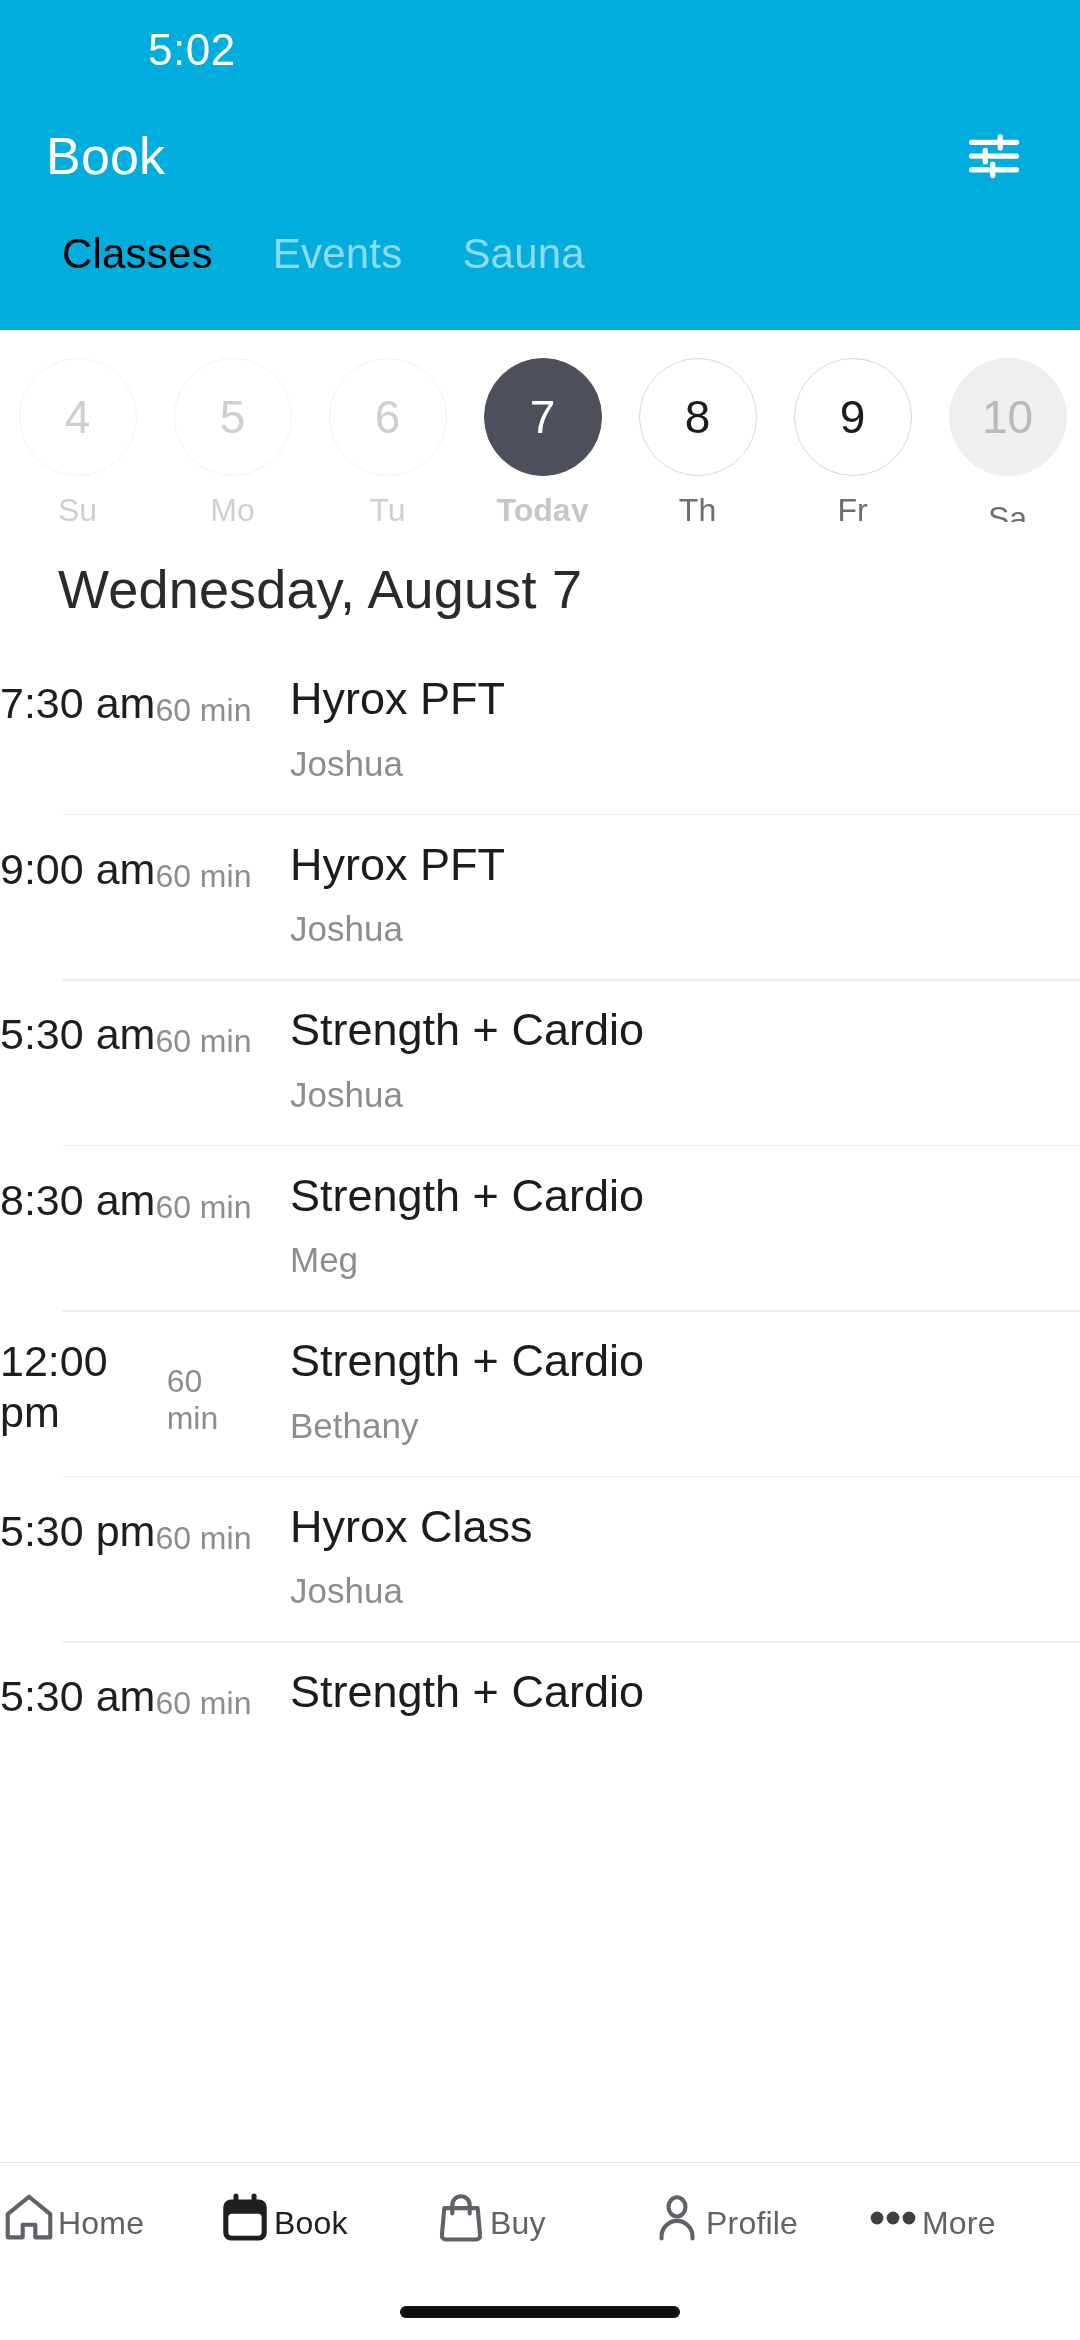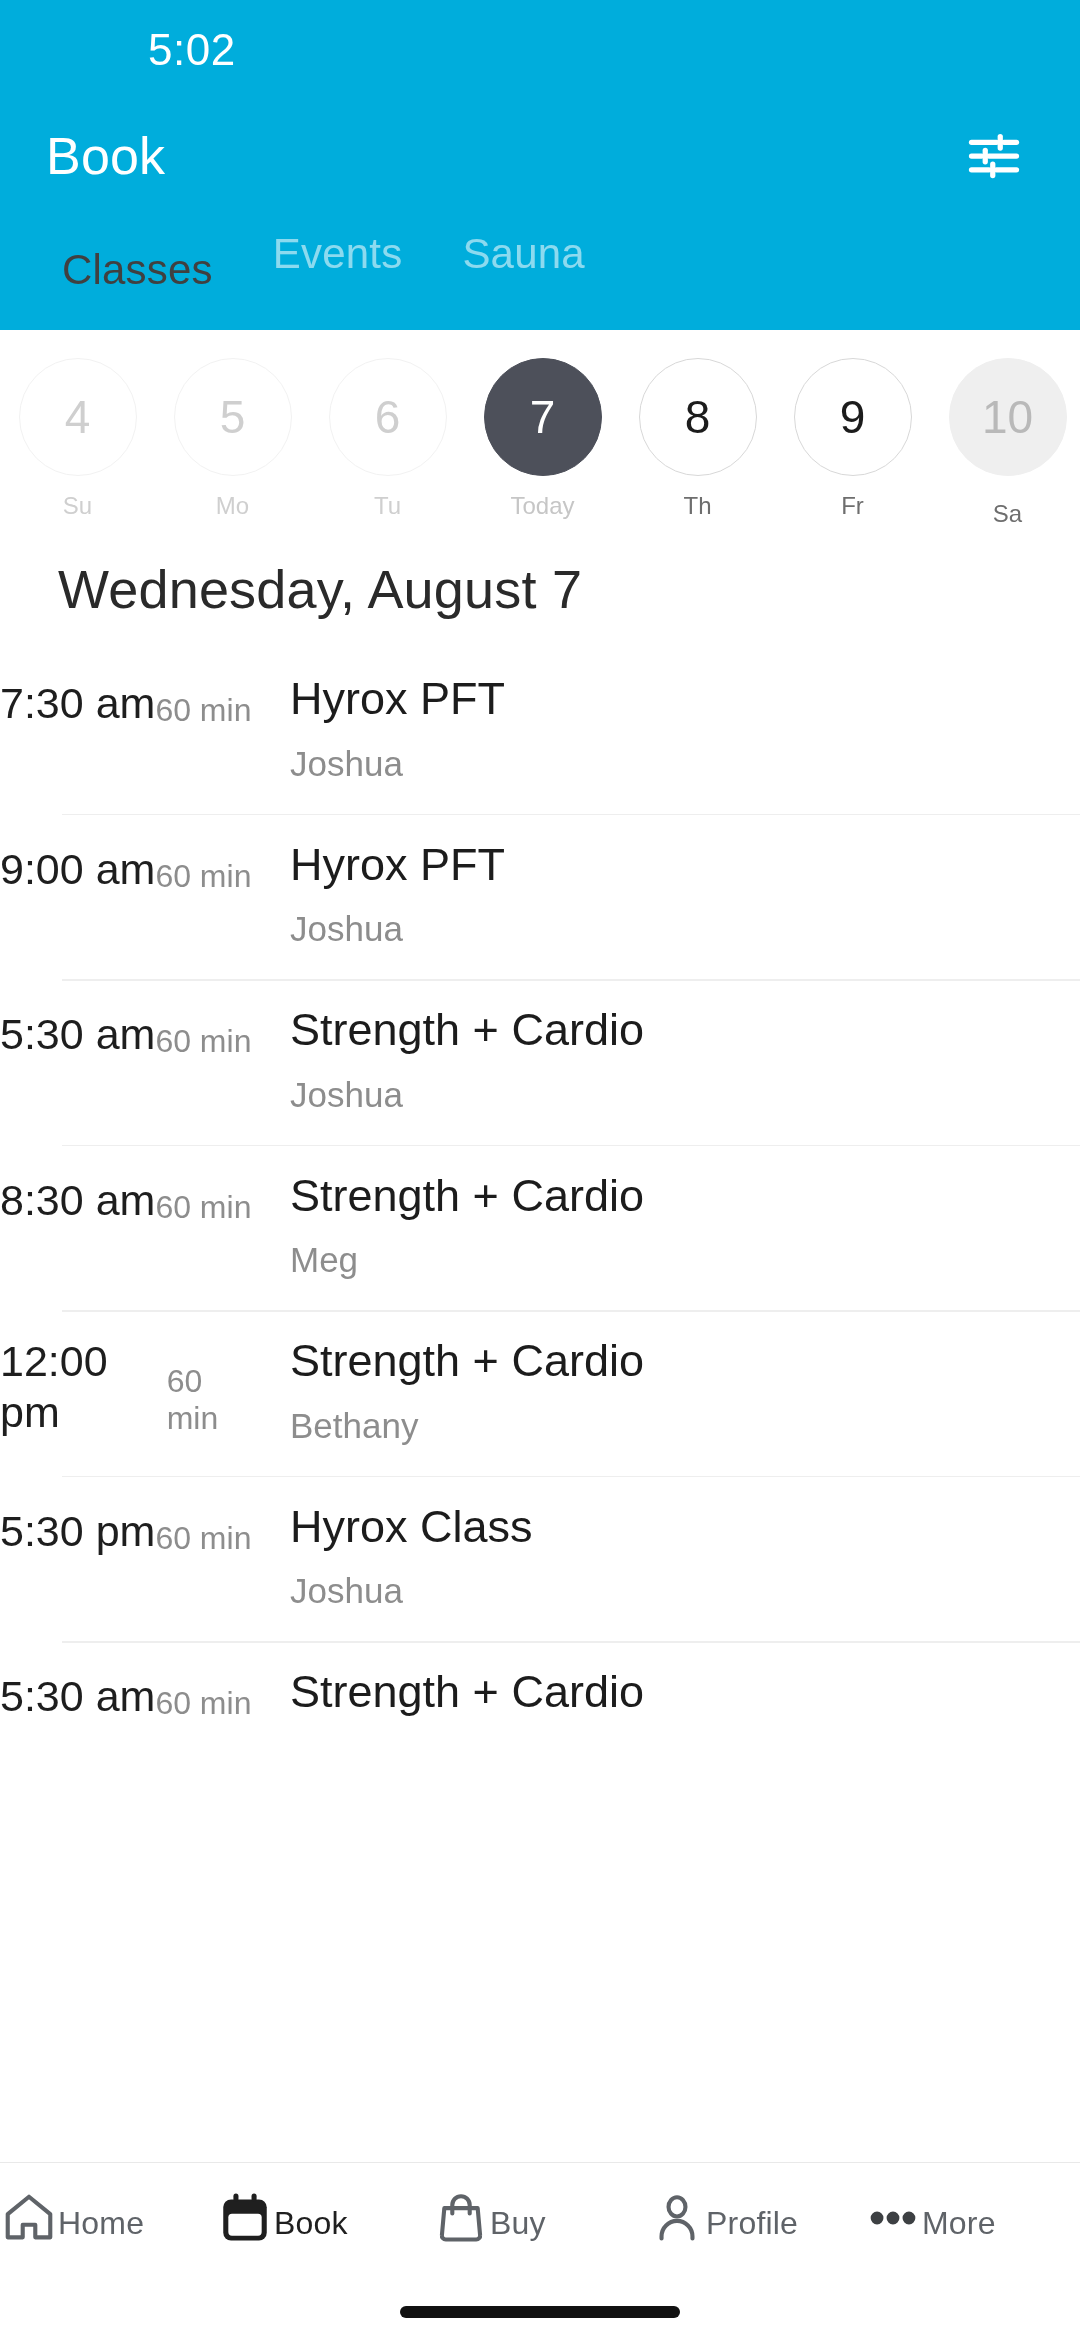--- a/index.html
+++ b/index.html
@@ -17,39 +17,39 @@
   .statusbar { height:100px; display:flex; align-items:center; padding-left:148px; }
   .statusbar .clock { color:#ffffff; font-size:44px; letter-spacing:.5px; font-weight:400; }
 
   .titlebar { height:112px; display:flex; align-items:center; justify-content:space-between; padding:0 48px 0 46px; }
   .titlebar .title { color:#ffffff; font-size:52px; font-weight:400; letter-spacing:.2px; }
   .tune-btn { width:76px; height:76px; display:flex; align-items:center; justify-content:center; cursor:pointer; }
   .tune-btn svg { display:block; }
 
   .tabs { height:118px; display:flex; align-items:flex-start; padding:18px 0 0 32px; gap:0; }
   .tab { font-size:42px; padding:0 30px; color:rgba(255,255,255,.55); letter-spacing:.2px; cursor:pointer; white-space:nowrap; }
-  .tab.active { color:#404040;margin-top:16px; }
+  .tab.active { color:#000000; }
 
   
   .datestrip { flex:0 0 auto; height:192px; display:flex; align-items:flex-start; padding:28px 0 0 0; overflow:hidden; }
   .daycell { width:155px; flex:0 0 155px; display:flex; flex-direction:column; align-items:center; cursor:pointer; }
   .daycell .circle {
     width:118px; height:118px; border-radius:50%;
     display:flex; align-items:center; justify-content:center;
     font-size:46px; line-height:1;
   }
-  .daycell .dlabel { margin-top:16px; font-size:24px; }
+  .daycell .dlabel { margin-top:16px; font-size:32px; }
 
   .circle.past    { background:#ffffff; border:1.5px solid #f2f2f2; color:#cfcfcf; }
   .circle.today   { background:#4d505a; border:1.5px solid #4d505a; color:#ffffff; }
   .circle.future  { background:#ffffff; border:1.5px solid #d8d8d8; color:#1c1c1c; }
   .circle.muted   { background:#efefef; border:1.5px solid #efefef; color:#b9b9b9; }
 
   .dlabel.past   { color:#cfcfcf; }
-  .dlabel.today  { color:#c6c6c6; }
+  .dlabel.today  { color:#c6c6c6;font-weight:bold; }
   .dlabel.future { color:#6e6e6e; }
   .dlabel.muted  { color:#6e6e6e;margin-top:24px; }
 
   
   .dayheading { flex:0 0 auto; padding:36px 0 28px 58px; font-size:54px; color:#2a2a2a; font-weight:400; letter-spacing:.2px; }
 
   
   .listwrap { flex:1 1 auto; overflow:hidden; position:relative; }
   .row { display:flex; align-items:flex-start; padding:26px 0 30px 0; position:relative; }
   .row + .row::before {

